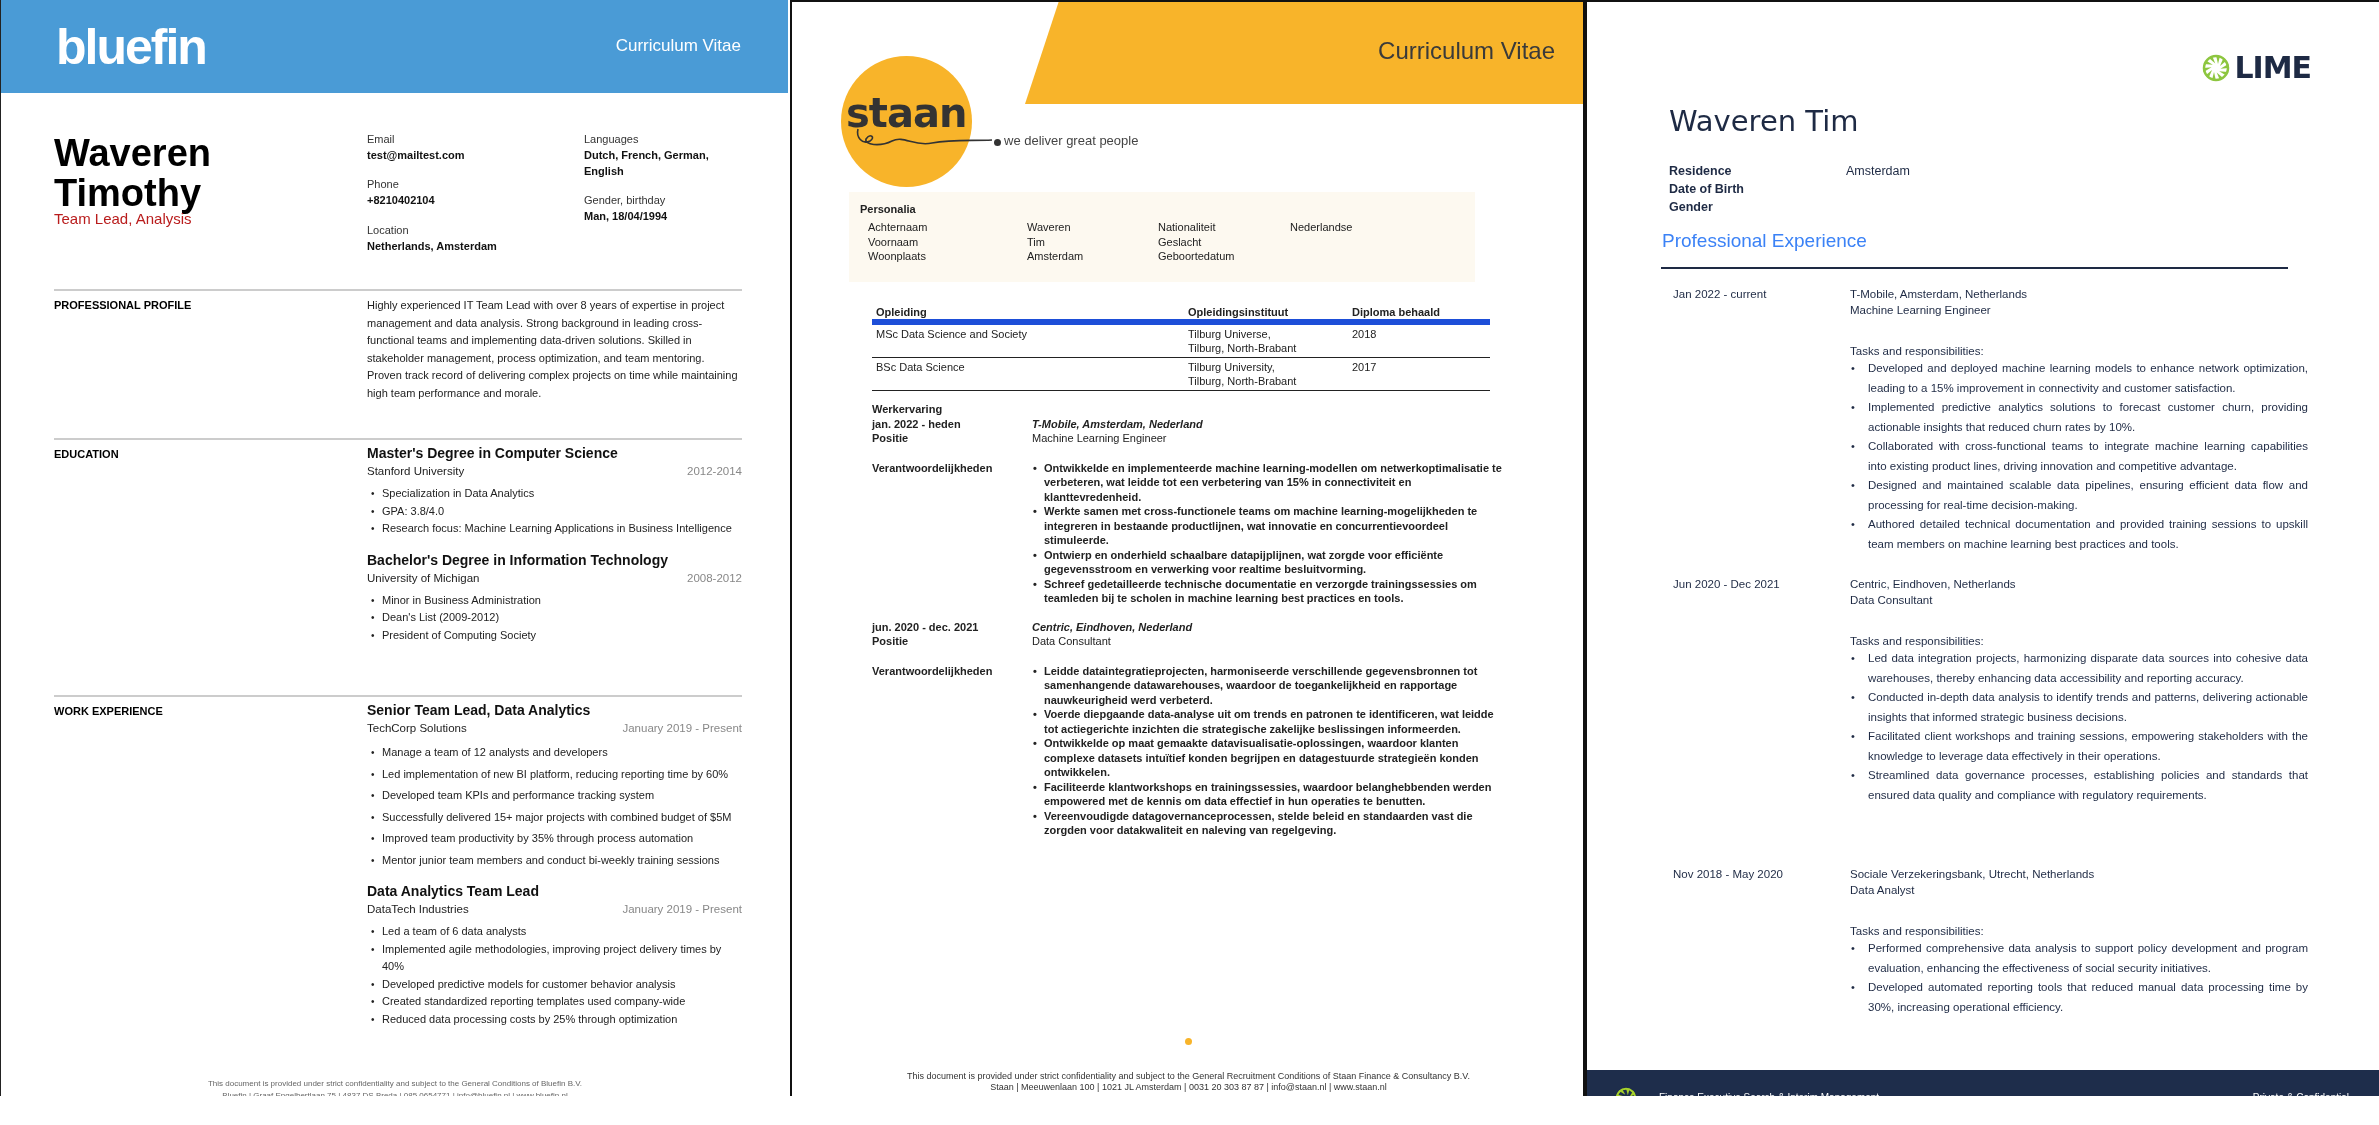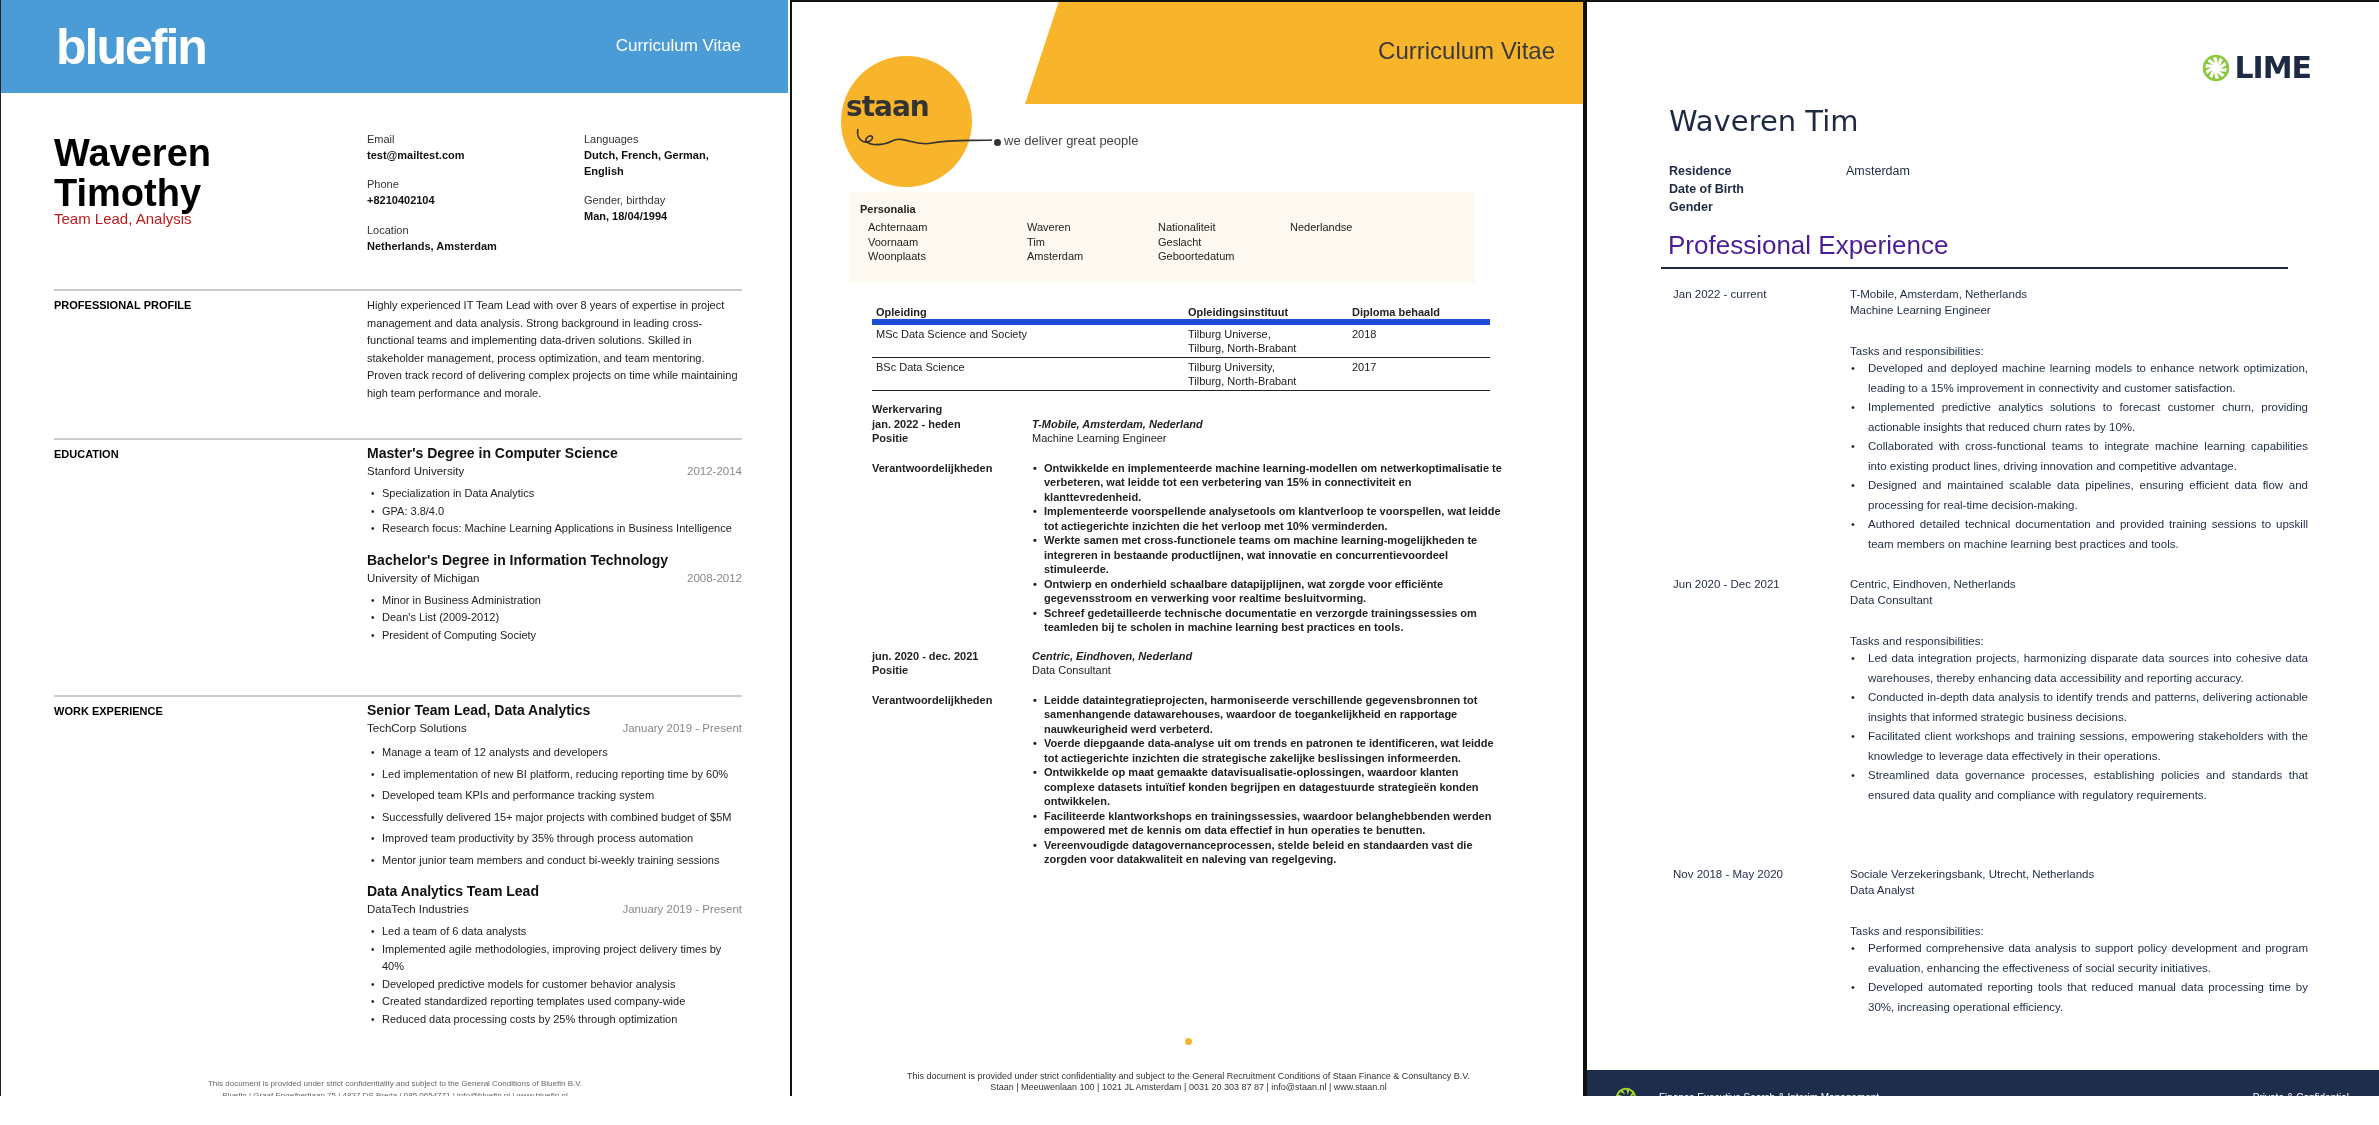--- a/index.html
+++ b/index.html
@@ -31,21 +31,21 @@
   .bf-ul li { position: relative; padding-left: 11px; font-size: 11px; color: #222; }
   .bf-ul li::before { content: "•"; position: absolute; left: 0; top: 0; font-size: 10px; }
   .bf-ul.tight li { line-height: 17.5px; }
   .bf-ul.loose li { line-height: 21.5px; }
   .bf-foot { position: absolute; left: 0; width: 788px; top: 1078px; text-align: center; font-size: 8px; color: #666; line-height: 12px; }
 
   
   .st-band { position: absolute; left: 233px; top: 0; width: 560px; height: 102px; background: #f8b42a; clip-path: polygon(6% 0, 100% 0, 100% 100%, 0 100%); }
   .st-cv { position: absolute; right: 28px; top: 35px; font-size: 24px; color: #3a3a3a; }
   .st-circle { position: absolute; left: 49px; top: 54px; width: 131px; height: 131px; border-radius: 50%; background: #f8b42a; }
-  .st-logo { position: absolute; left: 54px; top: 88px; font-family: "DejaVu Sans", sans-serif; font-weight: 700; font-size: 28px; color: #333; letter-spacing: -1px; }
+  .st-logo { position: absolute; left: 54px; top: 88px; font-family: "DejaVu Sans", sans-serif; font-weight: 700; font-size: 40px; color: #333; letter-spacing: -1px; }
   .st-swirl { position: absolute; left: 60px; top: 125px; }
   .st-tag { position: absolute; left: 200px; top: 131px; font-size: 13px; color: #444; }
   .st-dot { position: absolute; left: 202px; top: 137px; width: 7px; height: 7px; border-radius: 50%; background: #333; }
   .st-tag span { margin-left: 12px; margin-top: 19px; }
   .st-perso { position: absolute; left: 57px; top: 190px; width: 626px; height: 90px; background: #fdf9f0; }
   .st-perso-title { position: absolute; left: 11px; top: 11px; font-size: 11px; font-weight: 700; color: #222; }
   .st-pcol { position: absolute; top: 28px; font-size: 11px; line-height: 14.5px; color: #222; }
   .st-table { position: absolute; left: 80px; top: 304px; width: 618px; border-collapse: collapse; font-size: 11px; color: #222; }
   .st-table th { text-align: left; font-weight: 700; padding: 0 0 1px 0; border-bottom: 6px solid #1d4ed8; }
   .st-table td { vertical-align: top; padding: 2px 0 2px 0; line-height: 14px; border-bottom: 1px solid #222; }
@@ -58,21 +58,21 @@
   .st-ul li::before { content: "•"; position: absolute; left: 1px; top: 0; }
   .st-ydot { position: absolute; left: 393px; top: 1036px; width: 7px; height: 7px; border-radius: 50%; background: #f8b42a; }
   .st-foot { position: absolute; left: 0; width: 793px; top: 1069px; text-align: center; font-size: 9px; color: #333; line-height: 11px; }
 
   
   .lm-logo { position: absolute; right: 68px; top: 48px; display: flex; align-items: center; }
   .lm-logo-text { font-family: "DejaVu Sans", sans-serif; font-weight: 700; font-size: 30px; color: #1e2a44; letter-spacing: -1px; margin-left: 4px; }
   .lm-name { position: absolute; left: 82px; top: 102px; font-size: 29px; color: #1e2a44; font-family: "DejaVu Sans", sans-serif; }
   .lm-info { position: absolute; left: 82px; top: 160px; font-size: 12.5px; line-height: 18px; color: #1e2a44; }
   .lm-info .lbl { font-weight: 700; display: inline-block; width: 177px; }
-  .lm-section { position: absolute; left: 75px; top: 228px; font-size: 26px; color: #4c1d95; margin-left: 6px; }
+  .lm-section { position: absolute; left: 75px; top: 228px; font-size: 19px; color: #3b82f6; }
   .lm-rule-line { position: absolute; left: 74px; top: 265px; width: 627px; height: 2px; background: #1e2a44; }
   .lm-job { position: absolute; left: 86px; width: 635px; font-size: 11.5px; color: #1e2a44; }
   .lm-job .date { position: absolute; left: 0; top: 0; }
   .lm-job .body { margin-left: 177px; }
   .lm-job .line { line-height: 16px; }
   .lm-tasks { margin-top: 25px; line-height: 16px; }
   .lm-ul { list-style: none; }
   .lm-ul li { position: relative; padding-left: 18px; line-height: 19.5px; text-align: justify; }
   .lm-ul li::before { content: "•"; position: absolute; left: 1px; top: 0; font-size: 11px; }
   .lm-footer { position: absolute; left: 0; top: 1068px; width: 796px; height: 57px; background: #1e2d4b; }
@@ -259,21 +259,20 @@
     <div class="st-grid">
       <div class="b">jan. 2022 - heden</div>
       <div class="b" style="font-style:italic;">T-Mobile, Amsterdam, Nederland</div>
       <div class="b">Positie</div>
       <div>Machine Learning Engineer</div>
     </div>
     <div class="st-grid" style="margin-top:15px;">
       <div class="b">Verantwoordelijkheden</div>
       <ul class="st-ul">
         <li>Ontwikkelde en implementeerde machine learning-modellen om netwerkoptimalisatie te verbeteren, wat leidde tot een verbetering van 15% in connectiviteit en klanttevredenheid.</li>
-        <li>Implementeerde voorspellende analysetools om klantverloop te voorspellen, wat leidde tot actiegerichte inzichten die het verloop met 10% verminderden.</li>
         <li>Werkte samen met cross-functionele teams om machine learning-mogelijkheden te integreren in bestaande productlijnen, wat innovatie en concurrentievoordeel stimuleerde.</li>
         <li>Ontwierp en onderhield schaalbare datapijplijnen, wat zorgde voor efficiënte gegevensstroom en verwerking voor realtime besluitvorming.</li>
         <li>Schreef gedetailleerde technische documentatie en verzorgde trainingssessies om teamleden bij te scholen in machine learning best practices en tools.</li>
       </ul>
     </div>
 
     <div class="st-grid" style="margin-top:14px;">
       <div class="b">jun. 2020 - dec. 2021</div>
       <div class="b" style="font-style:italic;">Centric, Eindhoven, Nederland</div>
       <div class="b">Positie</div>

